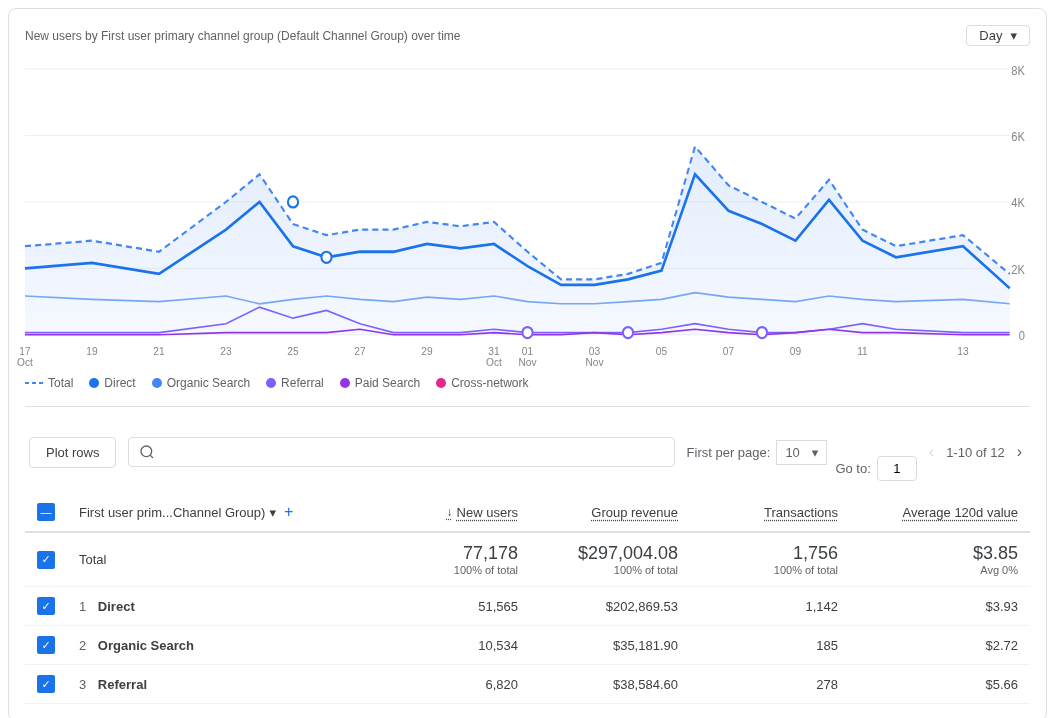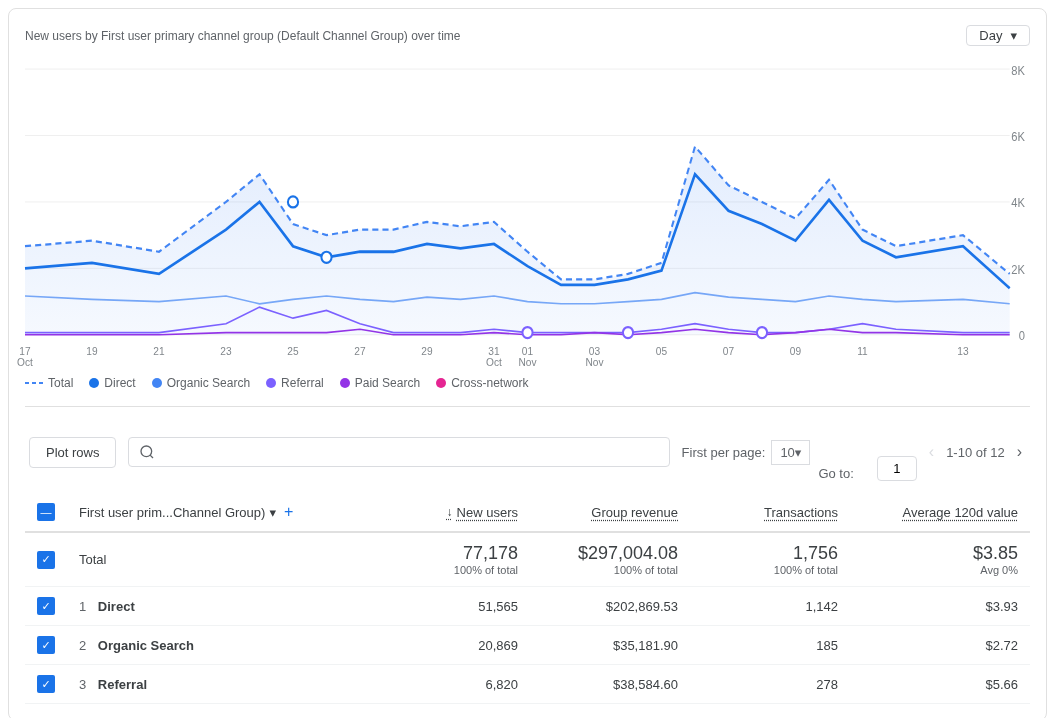--- a/index.html
+++ b/index.html
@@ -13,22 +13,22 @@
     .legend { display: flex; gap: 16px; margin-top: 8px; flex-wrap: wrap; align-items: center; }
     .legend-item { display: flex; align-items: center; gap: 5px; font-size: 12px; color: #5f6368; cursor: pointer; }
     .legend-dot { width: 10px; height: 10px; border-radius: 50%; }
     .divider { border: none; border-top: 1px solid #e0e0e0; margin: 16px 0; }
     .table-toolbar { display: flex; align-items: center; gap: 12px; margin-bottom: 12px; padding: 0 4px; }
     .plot-rows-btn { border: 1px solid #dadce0; border-radius: 4px; padding: 7px 16px; font-size: 13px; color: #3c4043; background: #fff; cursor: pointer; }
     .search-box { display: flex; align-items: center; border: 1px solid #dadce0; border-radius: 4px; padding: 6px 10px; gap: 8px; flex: 1; }
     .search-box input { border: none; outline: none; font-size: 13px; color: #3c4043; width: 100%; }
     .pagination { display: flex; align-items: center; gap: 8px; margin-left: auto; font-size: 13px; color: #5f6368; }
     .rows-per-page { display: flex; align-items: center; gap: 6px; }
-    .rows-select { border: 1px solid #dadce0; border-radius: 0; padding: 4px 8px; font-size: 13px; display: flex; align-items: flex-end; gap: 0; cursor: pointer; }
-    .go-to { display: flex; align-items: flex-end; gap: 23px; margin-top: 33px; }
+    .rows-select { border: 1px solid #dadce0; border-radius: 0; padding: 4px 8px; font-size: 13px; display: flex; align-items: flex-end; gap: 12px; cursor: pointer; }
+    .go-to { display: flex; align-items: center; gap: 6px; margin-top: 33px; }
     .go-to input { border: 1px solid #dadce0; border-radius: 4px; padding: 4px 8px; width: 40px; text-align: center; font-size: 13px; }
     .page-range { font-size: 13px; color: #5f6368; }
     .nav-btn { background: none; border: none; cursor: pointer; padding: 4px; color: #5f6368; font-size: 16px; }
     .nav-btn:disabled { color: #dadce0; cursor: default; }
     table { width: 100%; border-collapse: collapse; }
     thead tr { border-bottom: 2px solid #e0e0e0; }
     tbody tr { border-bottom: 1px solid #f1f3f4; }
     th { padding: 10px 12px; text-align: left; font-weight: 500; color: #3c4043; font-size: 13px; }
     th.numeric { text-align: right; text-decoration: underline; text-decoration-style: dotted; text-underline-offset: 3px; }
     td { padding: 10px 12px; font-size: 13px; color: #3c4043; }
@@ -250,21 +250,21 @@
       </tr>
 
       <tr>
         <td>
           <div class="checkbox">✓</div>
         </td>
         <td>
           <span class="row-num">2</span>
           <strong>Organic Search</strong>
         </td>
-        <td class="numeric">20,869</td>
+        <td class="numeric">10,534</td>
         <td class="numeric">$35,181.90</td>
         <td class="numeric">185</td>
         <td class="numeric">$2.72</td>
       </tr>
 
       <tr>
         <td>
           <div class="checkbox">✓</div>
         </td>
         <td>

